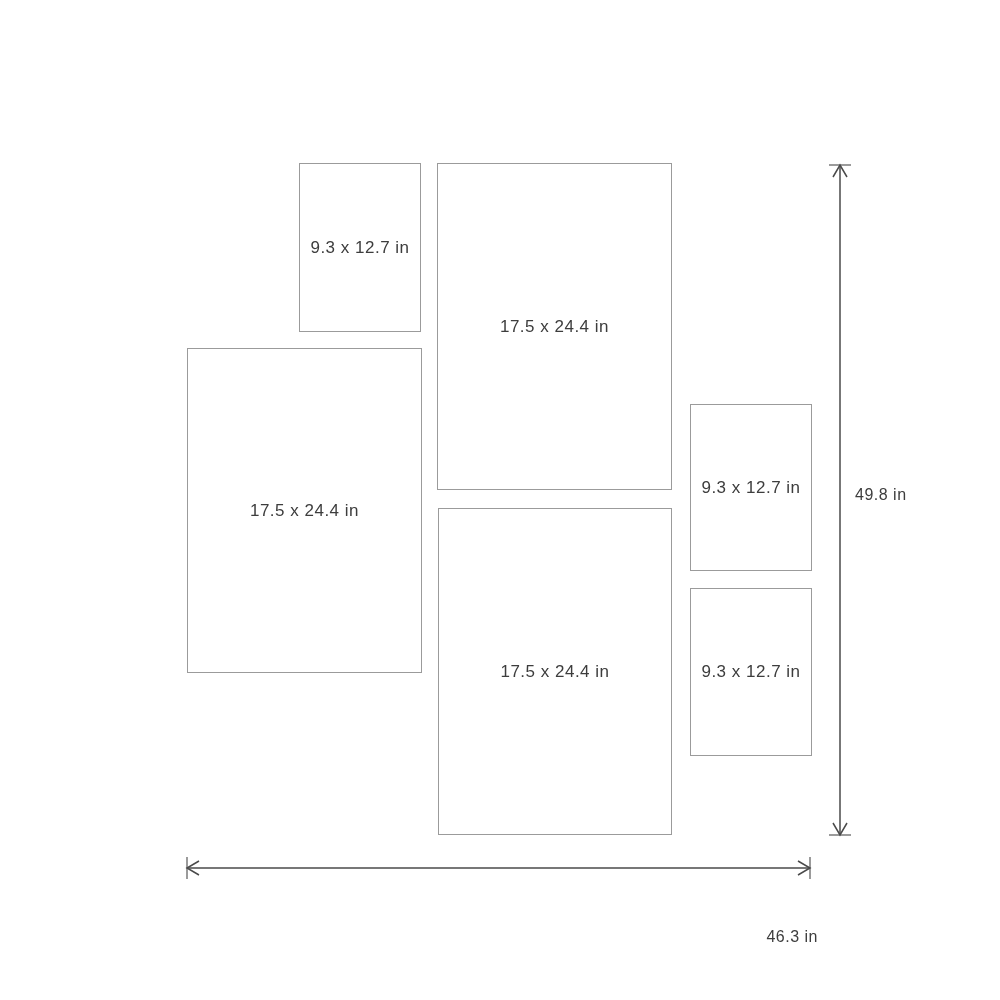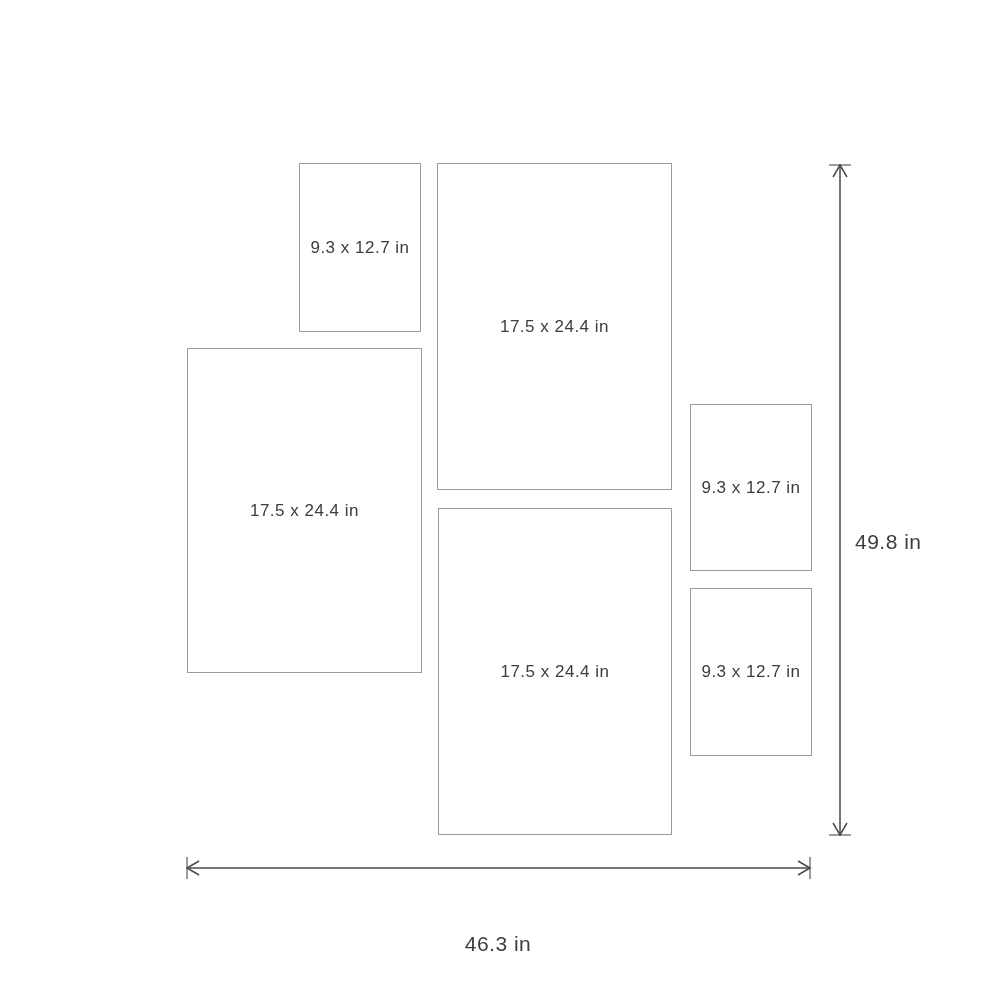--- a/index.html
+++ b/index.html
@@ -45,28 +45,27 @@
   .frame-6{left:690px; top:588px; width:122px; height:168px;}
 
   .dim-svg{position:absolute; overflow:visible;}
   .dim-vertical{left:825px; top:160px;}
   .dim-horizontal{left:178px; top:853px;}
   .arrow-stroke{stroke:var(--arrow); stroke-width:1.5; fill:none;}
   .tick-stroke{stroke:var(--tick); stroke-width:2; fill:none;}
 
   .dim-label{
     position:absolute;
-    font-size:21px;
+    font-size:16px;
     letter-spacing:0.5px;
     color:var(--label-text);
     white-space:nowrap;
-    margin-top:44px;
   }
   .dim-height-label{left:855px; top:486px;}
-  .dim-width-label{left:178px; top:888px; width:640px; text-align:center;}
+  .dim-width-label{left:178px; top:928px; width:640px; text-align:right;}
 </style>
 </head>
 <body>
 
 <div class="canvas">
 
   <div class="frame frame-1">
     <span class="frame-label">9.3 x 12.7 in</span>
   </div>
 

